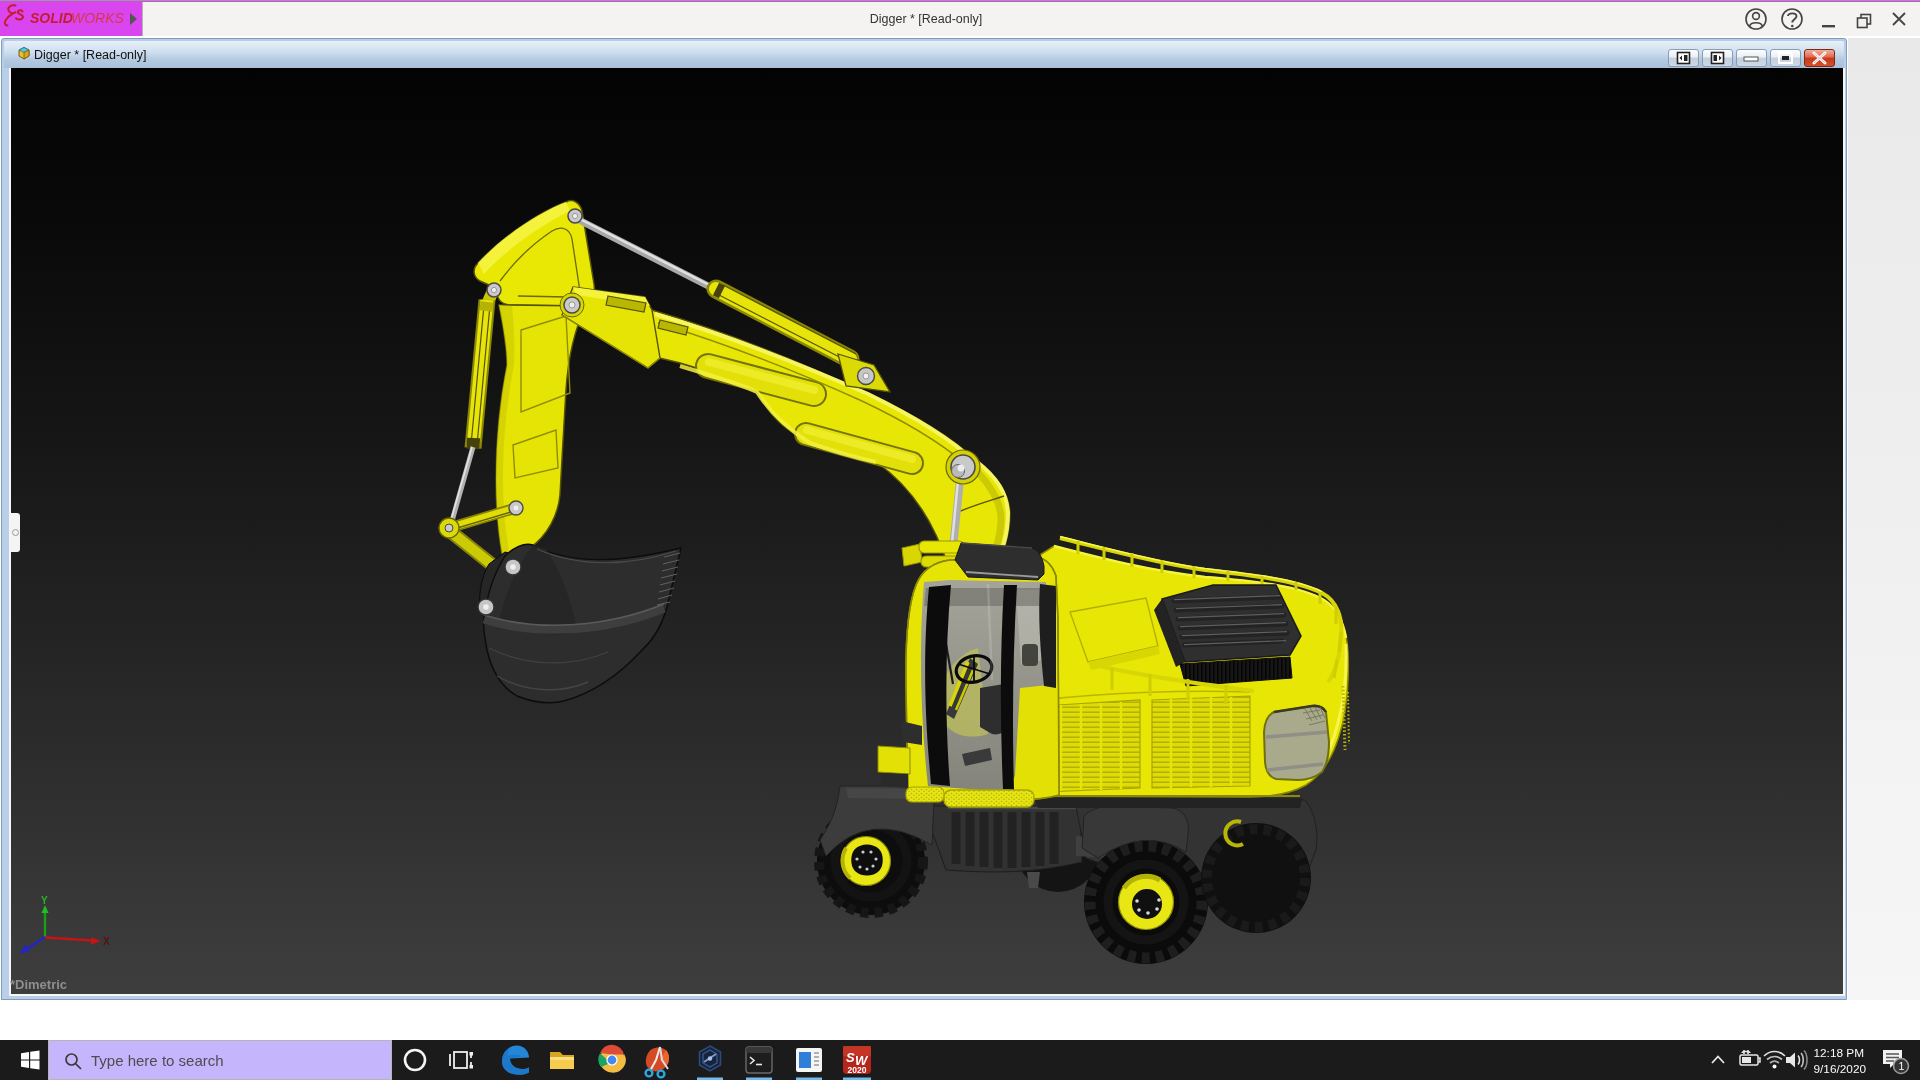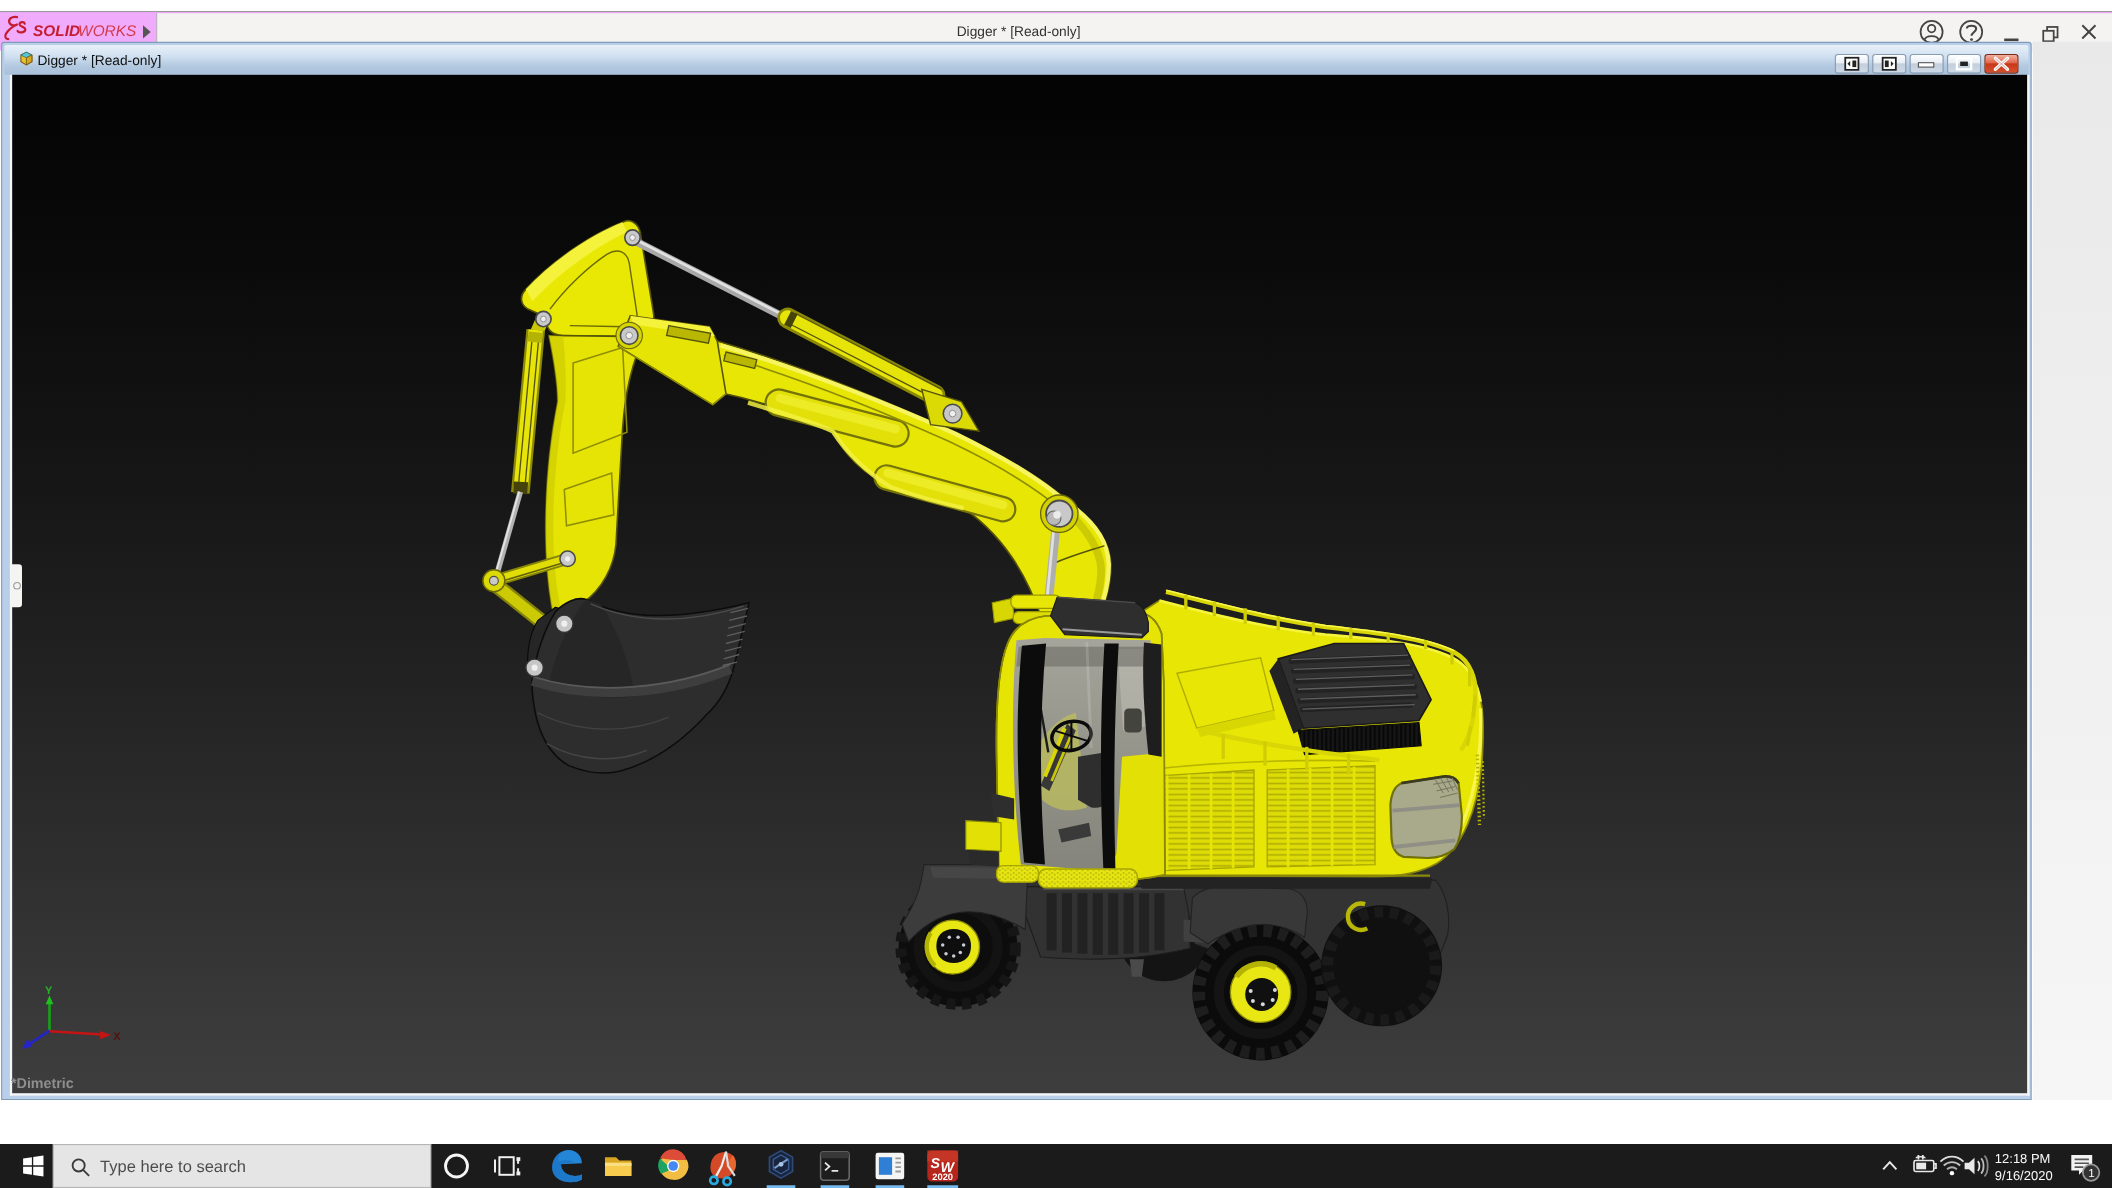--- a/index.html
+++ b/index.html
@@ -1,38 +1,38 @@
 <!DOCTYPE html>
 <html><head>
 <meta charset="utf-8">
 <style>
   html,body{margin:0;padding:0;width:1920px;height:1080px;overflow:hidden;background:#fff;
     font-family:"Liberation Sans", sans-serif;}
   .abs{position:absolute;}
   
-  #appbar{left:0;top:0;width:1920px;height:36px;background:#f0abfc;border-top:1px solid #9a9a9a;box-sizing:border-box;margin-top:10px;}
+  #appbar{left:0;top:0;width:1920px;height:36px;background:#d946ef;border-top:1px solid #9a9a9a;box-sizing:border-box;}
   #appbar .sep{position:absolute;left:142px;top:1px;width:1px;height:34px;background:#b5b5b5;}
   #appbar .right{position:absolute;left:143px;top:1px;right:0;height:34px;background:#f4f3f2;}
   #apptitle{position:absolute;left:0;width:1852px;top:11px;text-align:center;font-size:12.5px;color:#333;}
   
   #docwin{left:1px;top:38px;width:1846px;height:962px;background:#b9cfe9;border:1px solid #7f9db9;border-radius:3px 3px 0 0;box-sizing:border-box;}
   #doctitle{position:absolute;left:2px;top:2px;right:2px;height:27px;border-radius:2px 2px 0 0;
      background:linear-gradient(#e8f0f8 0%,#cfdff0 40%,#b3c9e0 70%,#a9c0da 100%);}
   #doctitle .txt{position:absolute;left:30px;top:7px;font-size:12.5px;color:#101010;}
   #viewport{position:absolute;left:7px;top:29px;width:1832px;height:926px;border-left:2px solid #f6f6f6;border-right:2px solid #f6f6f6;border-bottom:2px solid #f6f6f6;
      background:linear-gradient(#030303 0%,#0a0a0a 18%,#161616 40%,#242424 62%,#303030 80%,#3b3b3b 95%,#3d3d3d 100%);}
   
   .wbtn{position:absolute;top:8px;width:31px;height:18px;border:1px solid #8a9cb0;border-radius:3px;
      background:linear-gradient(#fdfeff 0%,#e8eef5 45%,#c3cfdc 50%,#cdd9e6 100%);box-sizing:border-box;}
   #wclose{background:linear-gradient(#f0b0a0 0%,#e2654a 45%,#c83818 50%,#d4502e 100%);border-color:#7a2a18;}
   
   #botstrip{left:0;top:1000px;width:1920px;height:40px;background:#ffffff;}
   #rightstrip{left:1848px;top:38px;width:72px;height:962px;background:linear-gradient(#e9e9e9,#f6f6f6);}
   #taskbar{left:0;top:1040px;width:1920px;height:40px;background:#1b1b1b;}
-  #searchbox{position:absolute;left:48px;top:0px;width:344px;height:40px;background:#e5e5e5;border:1px solid #b5b5b5;box-sizing:border-box;}
+  #searchbox{position:absolute;left:48px;top:0px;width:344px;height:40px;background:#c4b5fd;border:1px solid #b5b5b5;box-sizing:border-box;}
   #searchbox span{position:absolute;left:42px;top:11px;font-size:15px;color:#4d4d4d;}
 </style>
 </head>
 <body>
 <div class="abs" id="appbar">
   <div class="sep"></div>
     <div class="right"></div>
 
   <svg class="abs" style="left:0;top:0" width="240" height="36" viewBox="0 0 240 36">
     <g fill="none" stroke="#c41d30" stroke-width="2" stroke-linecap="round">

